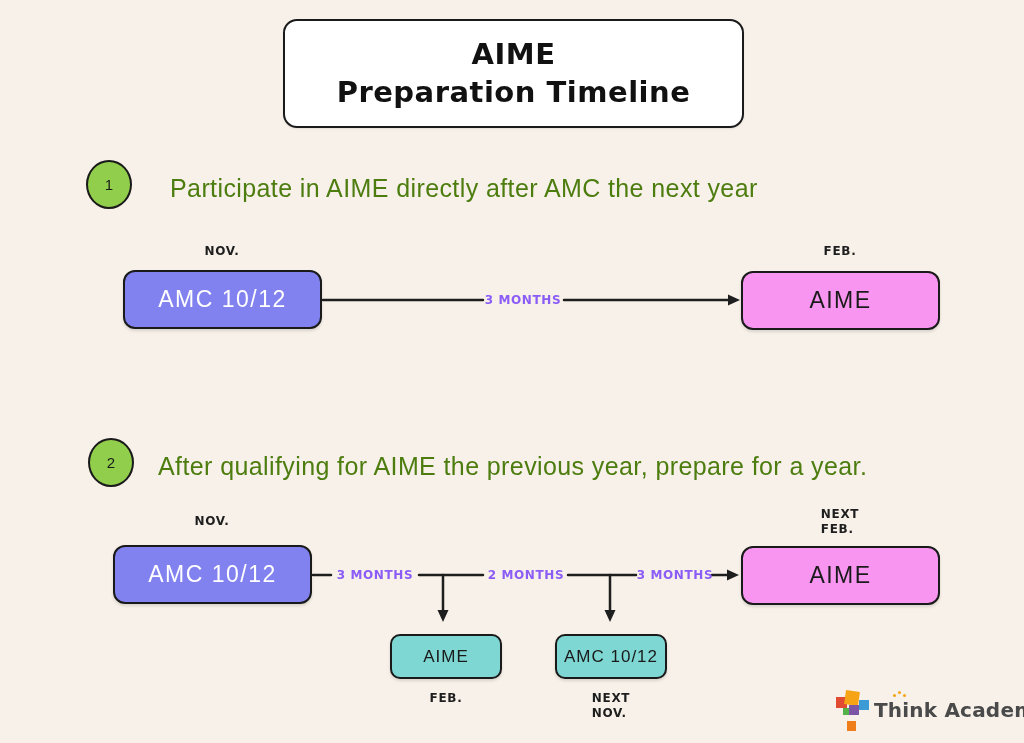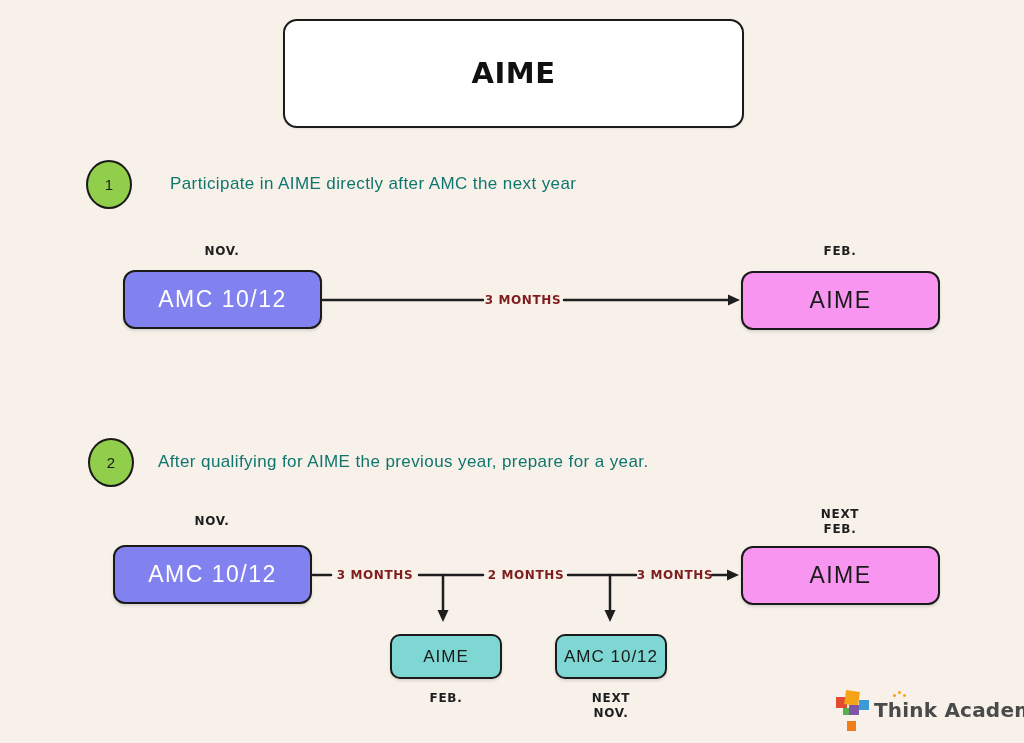--- a/index.html
+++ b/index.html
@@ -32,48 +32,48 @@
 
   
   .step-circle {
     width: 46px; height: 49px; border-radius: 50%;
     background: #90ce4b;
     border: 2.5px solid #1a1a1a;
     display: flex; align-items: center; justify-content: center;
     font-size: 15px; font-weight: 400; color: #1a1a1a;
   }
   .step-text {
-    font-size: 17px; letter-spacing: 0.4px; color: #0f766e;
+    font-size: 25px; letter-spacing: 0.4px; color: #4d7c0f;
     white-space: nowrap;
   }
 
   
   .node {
     border: 2.5px solid #1a1a1a;
     border-radius: 12px;
     display: flex; align-items: center; justify-content: center;
     box-shadow: 0 2px 3px rgba(0,0,0,0.12);
   }
   .node-big { width: 199px; height: 59px; font-size: 23px; letter-spacing: 1.5px; }
   .node-small { width: 112px; height: 45px; border-radius: 10px; font-size: 17px; letter-spacing: 1px; }
   .purple { background: #8181ef; color: #ffffff; }
   .pink   { background: #f895f1; color: #1a1a1a; }
   .teal   { background: #7ed7d3; color: #1a1a1a; }
 
   
   .small-label {
     font-size: 12px; font-weight: bold; letter-spacing: 0.7px;
-    color: #1e1e1e; text-align: center;
+    color: #1e1e1e; text-align: left;
     white-space: pre-line; line-height: 15px;
     transform: translateX(-50%);
     font-family: "DejaVu Sans", sans-serif;
   }
   .duration-label {
     font-size: 12px; font-weight: bold; letter-spacing: 0.6px;
-    color: #7f1d1d; white-space: nowrap;
+    color: #8b5cf6; white-space: nowrap;
     transform: translate(-50%, -50%);
     font-family: "DejaVu Sans", sans-serif;
   }
 
   svg.connectors { left: 0; top: 0; pointer-events: none; }
 
   
   .logo { left: 832px; top: 688px; width: 180px; height: 46px; }
   .logo-mark { position: absolute; left: 4px; top: 3px; width: 34px; height: 42px; }
   .logo-mark div { position: absolute; }
@@ -112,20 +112,21 @@
 
     <line x1="443" y1="575" x2="443" y2="612"></line>
     <polygon points="443,622 437.5,610 448.5,610" stroke="none"></polygon>
     <line x1="610" y1="575" x2="610" y2="612"></line>
     <polygon points="610,622 604.5,610 615.5,610" stroke="none"></polygon>
   </g>
 </svg>
 
 <div class="abs title-box">
   <div class="title-line">AIME</div>
+  <div class="title-line">Preparation Timeline</div>
 </div>
 
 <div class="abs step-circle" style="left:86px; top:160px;">
   <span>1</span>
 </div>
 <div class="abs step-text" style="left:170px; top:174px;">Participate in AIME directly after AMC the next year</div>
 
 <div class="abs small-label" style="left:222px; top:244px;">NOV.</div>
 <div class="abs node node-big purple" style="left:123px; top:270px;">
   <span>AMC 10/12</span>

